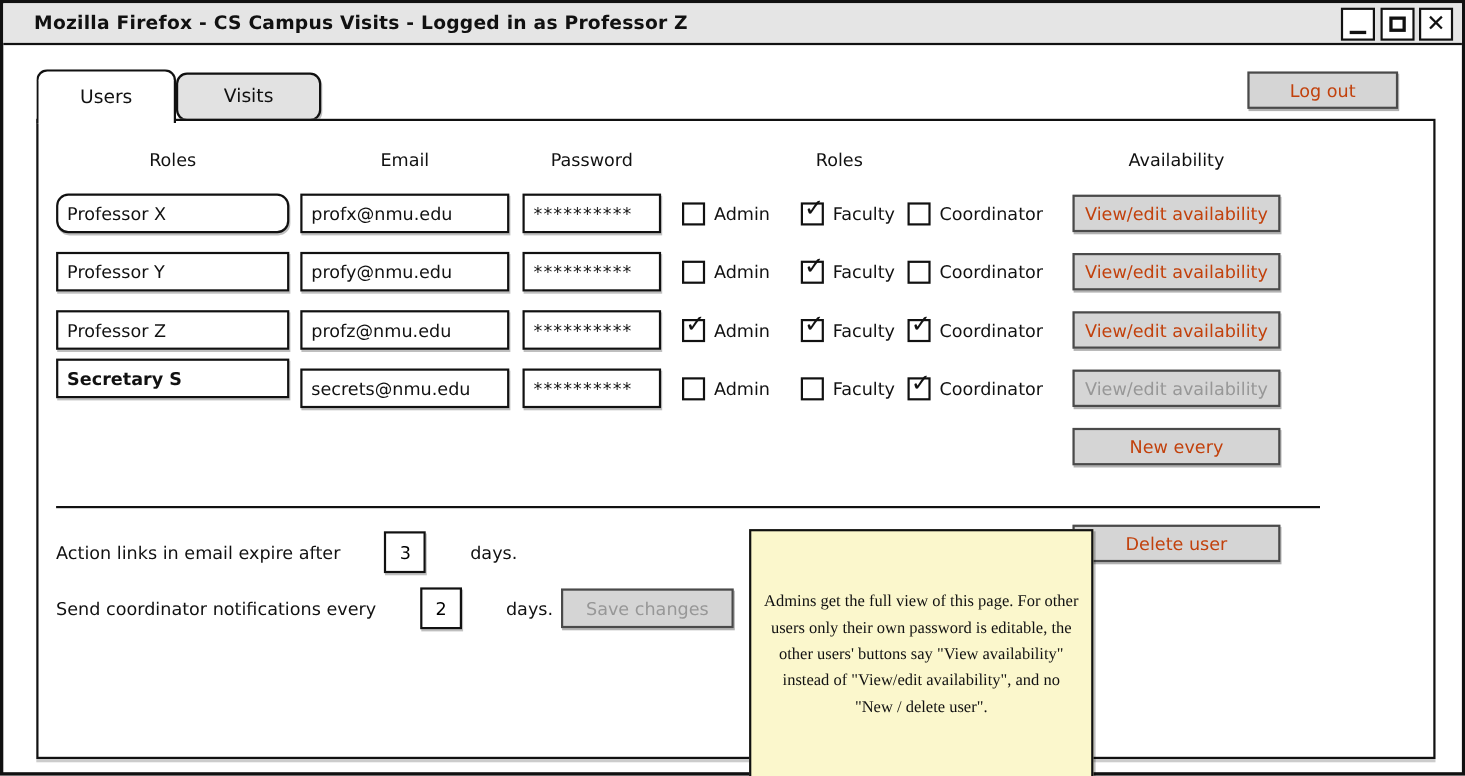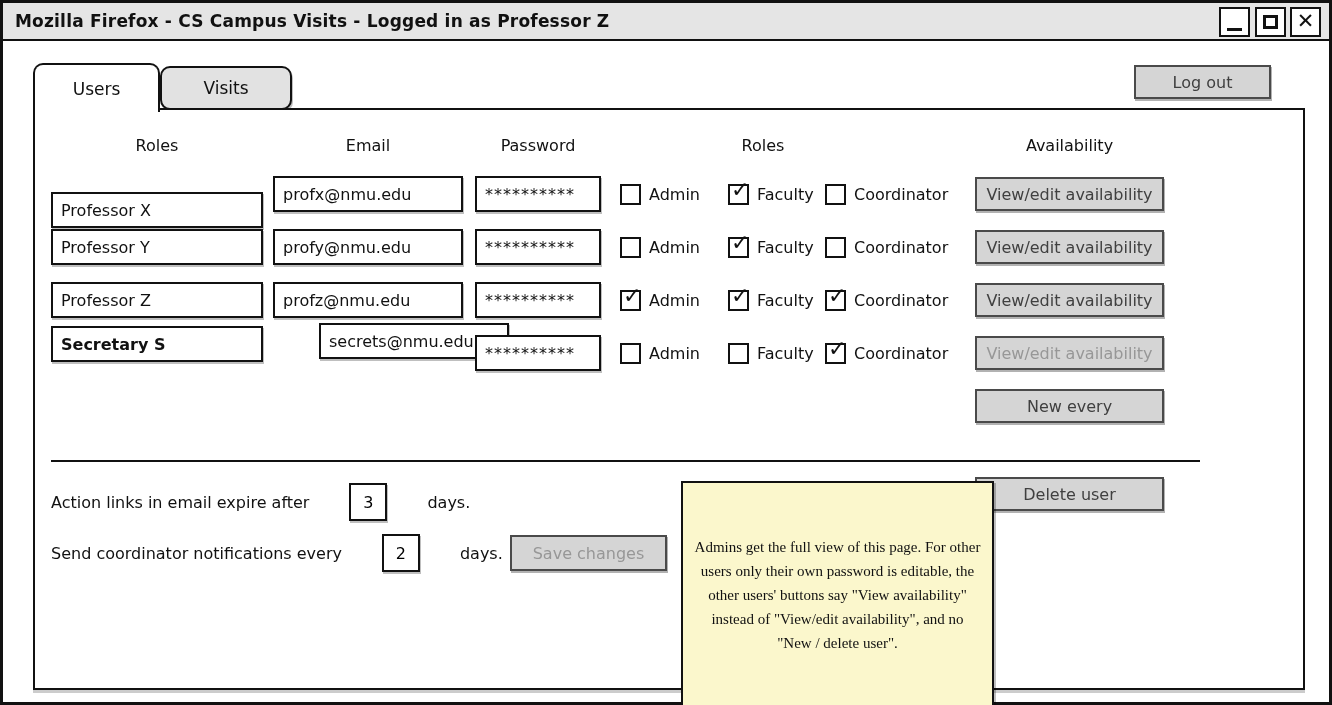--- a/index.html
+++ b/index.html
@@ -9,21 +9,21 @@
   .window {
     position:absolute; left:0; top:0; width:1332px; height:705px;
     background:#fff; border:3px solid #111;
     box-shadow: 0 2px 0 rgba(0,0,0,0.35);
   }
   .titlebar {
     position:absolute; left:0; top:0; right:0; height:38px;
     background:#e5e5e5; border-bottom:2px solid #111;
     display:flex; align-items:center;
   }
-  .titlebar .title { margin-left:12px; font-size:17px; font-weight:bold; letter-spacing:0.2px; }
+  .titlebar .title { margin-left:28px; font-size:17px; font-weight:bold; letter-spacing:0.2px; }
   .winbtn {
     position:absolute; top:4px; width:31px; height:30px; background:#fff;
     border:2px solid #111; display:flex; align-items:center; justify-content:center;
     cursor:pointer;
   }
   .winbtn.min { left:1216px; }
   .winbtn.max { left:1252px; }
   .winbtn.close { left:1287px; font-size:21px; line-height:1; padding-bottom:2px; }
   .minline { width:15px; height:0; border-bottom:3px solid #111; margin-top:14px; }
   .maxsquare { width:15px; height:14px; border:3px solid #111; }
@@ -33,21 +33,21 @@
     border-radius:10px 10px 0 0; display:flex; align-items:center; justify-content:center;
     font-size:17px; cursor:pointer;
   }
   .tab.active { left:30px; top:60px; width:127px; height:49px; background:#fff; z-index:3; }
   .tab.inactive { left:157px; top:63px; width:132px; height:44px; background:#e2e2e2; z-index:1;
     border-bottom:2px solid #111; border-radius:10px; box-shadow:1px 2px 0 rgba(0,0,0,0.25); }
 
   .btn {
     position:absolute; background:#d5d5d5; border:2px solid #4a4a4a;
     display:flex; align-items:center; justify-content:center;
-    font-size:16px; color:#404040; cursor:pointer;
+    font-size:16px; color:#c2410c; cursor:pointer;
     box-shadow:1px 2px 0 rgba(0,0,0,0.3);
   }
   .btn.disabled { color:#979797; cursor:default; }
 
   .logout { left:1131px; top:62px; width:137px; height:34px; }
 
   .panel {
     position:absolute; left:30px; top:105px; width:1272px; height:582px;
     background:#fff; border:2px solid #111; z-index:2;
     box-shadow:0 3px 0 rgba(0,0,0,0.2);
@@ -138,21 +138,21 @@
 
   <div class="panel"></div>
 
   <div class="colhdr hdr-name">Roles</div>
   <div class="colhdr hdr-email">Email</div>
   <div class="colhdr hdr-password">Password</div>
   <div class="colhdr hdr-roles">Roles</div>
   <div class="colhdr hdr-availability">Availability</div>
 
   <div class="rowlayer">
-    <input class="field f-name" style="top: 189px;" value="Professor X">
+    <input class="field f-name" style="top: 173px; border-radius: 11px;" value="Professor X">
     <input class="field f-email" style="top: 173px;" value="profx@nmu.edu">
     <input class="field f-password" style="top: 173px;" value="**********">
     <div class="checkbox cb-admin" style="top:181px"></div>
     <span class="cb-label lb-admin" style="top:182px">Admin</span>
     <div class="checkbox cb-faculty checked" style="top:181px"></div>
     <span class="cb-label lb-faculty" style="top:182px">Faculty</span>
     <div class="checkbox cb-coordinator" style="top:181px"></div>
     <span class="cb-label lb-coordinator" style="top:182px">Coordinator</span>
     <div class="btn avail-btn" style="top:174px">View/edit availability</div>
   </div>
@@ -178,21 +178,21 @@
     <span class="cb-label lb-admin" style="top:288px">Admin</span>
     <div class="checkbox cb-faculty checked" style="top:287px"></div>
     <span class="cb-label lb-faculty" style="top:288px">Faculty</span>
     <div class="checkbox cb-coordinator checked" style="top:287px"></div>
     <span class="cb-label lb-coordinator" style="top:288px">Coordinator</span>
     <div class="btn avail-btn" style="top:280px">View/edit availability</div>
   </div>
 
   <div class="rowlayer">
     <input class="field f-name" style="top: 323px; font-weight: bold;" value="Secretary S">
-    <input class="field f-email" style="top: 320px; margin-left: 46px;" value="secrets@nmu.edu">
+    <input class="field f-email" style="top: 332px;" value="secrets@nmu.edu">
     <input class="field f-password" style="top: 332px;" value="**********">
     <div class="checkbox cb-admin" style="top:340px"></div>
     <span class="cb-label lb-admin" style="top:341px">Admin</span>
     <div class="checkbox cb-faculty" style="top:340px"></div>
     <span class="cb-label lb-faculty" style="top:341px">Faculty</span>
     <div class="checkbox cb-coordinator checked" style="top:340px"></div>
     <span class="cb-label lb-coordinator" style="top:341px">Coordinator</span>
     <div class="btn avail-btn disabled" style="top:333px">View/edit availability</div>
   </div>
 

